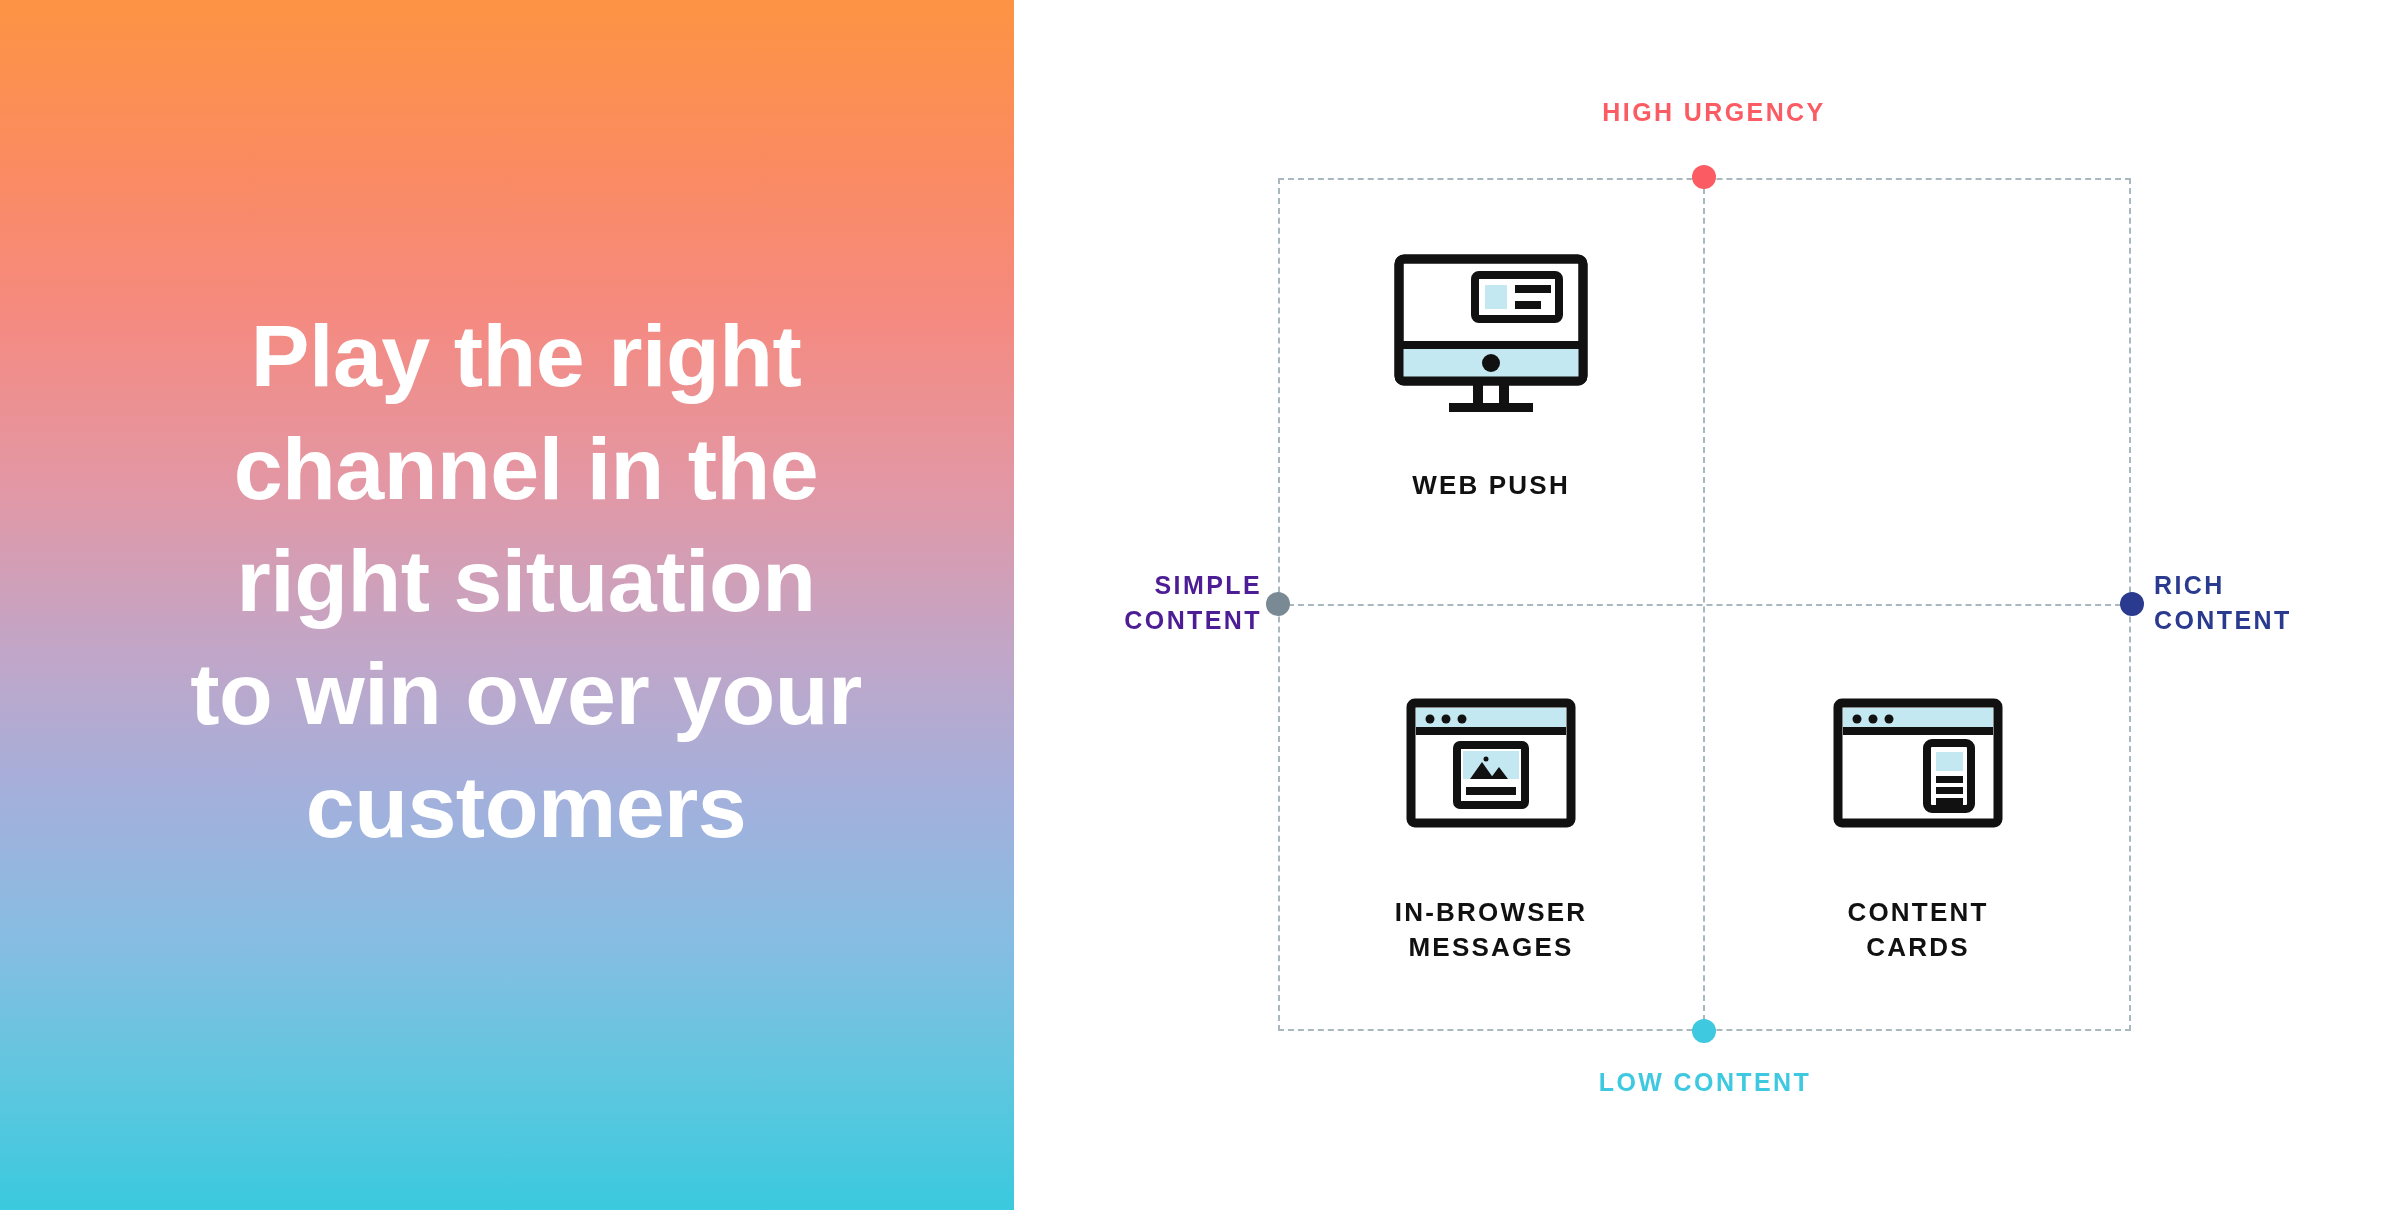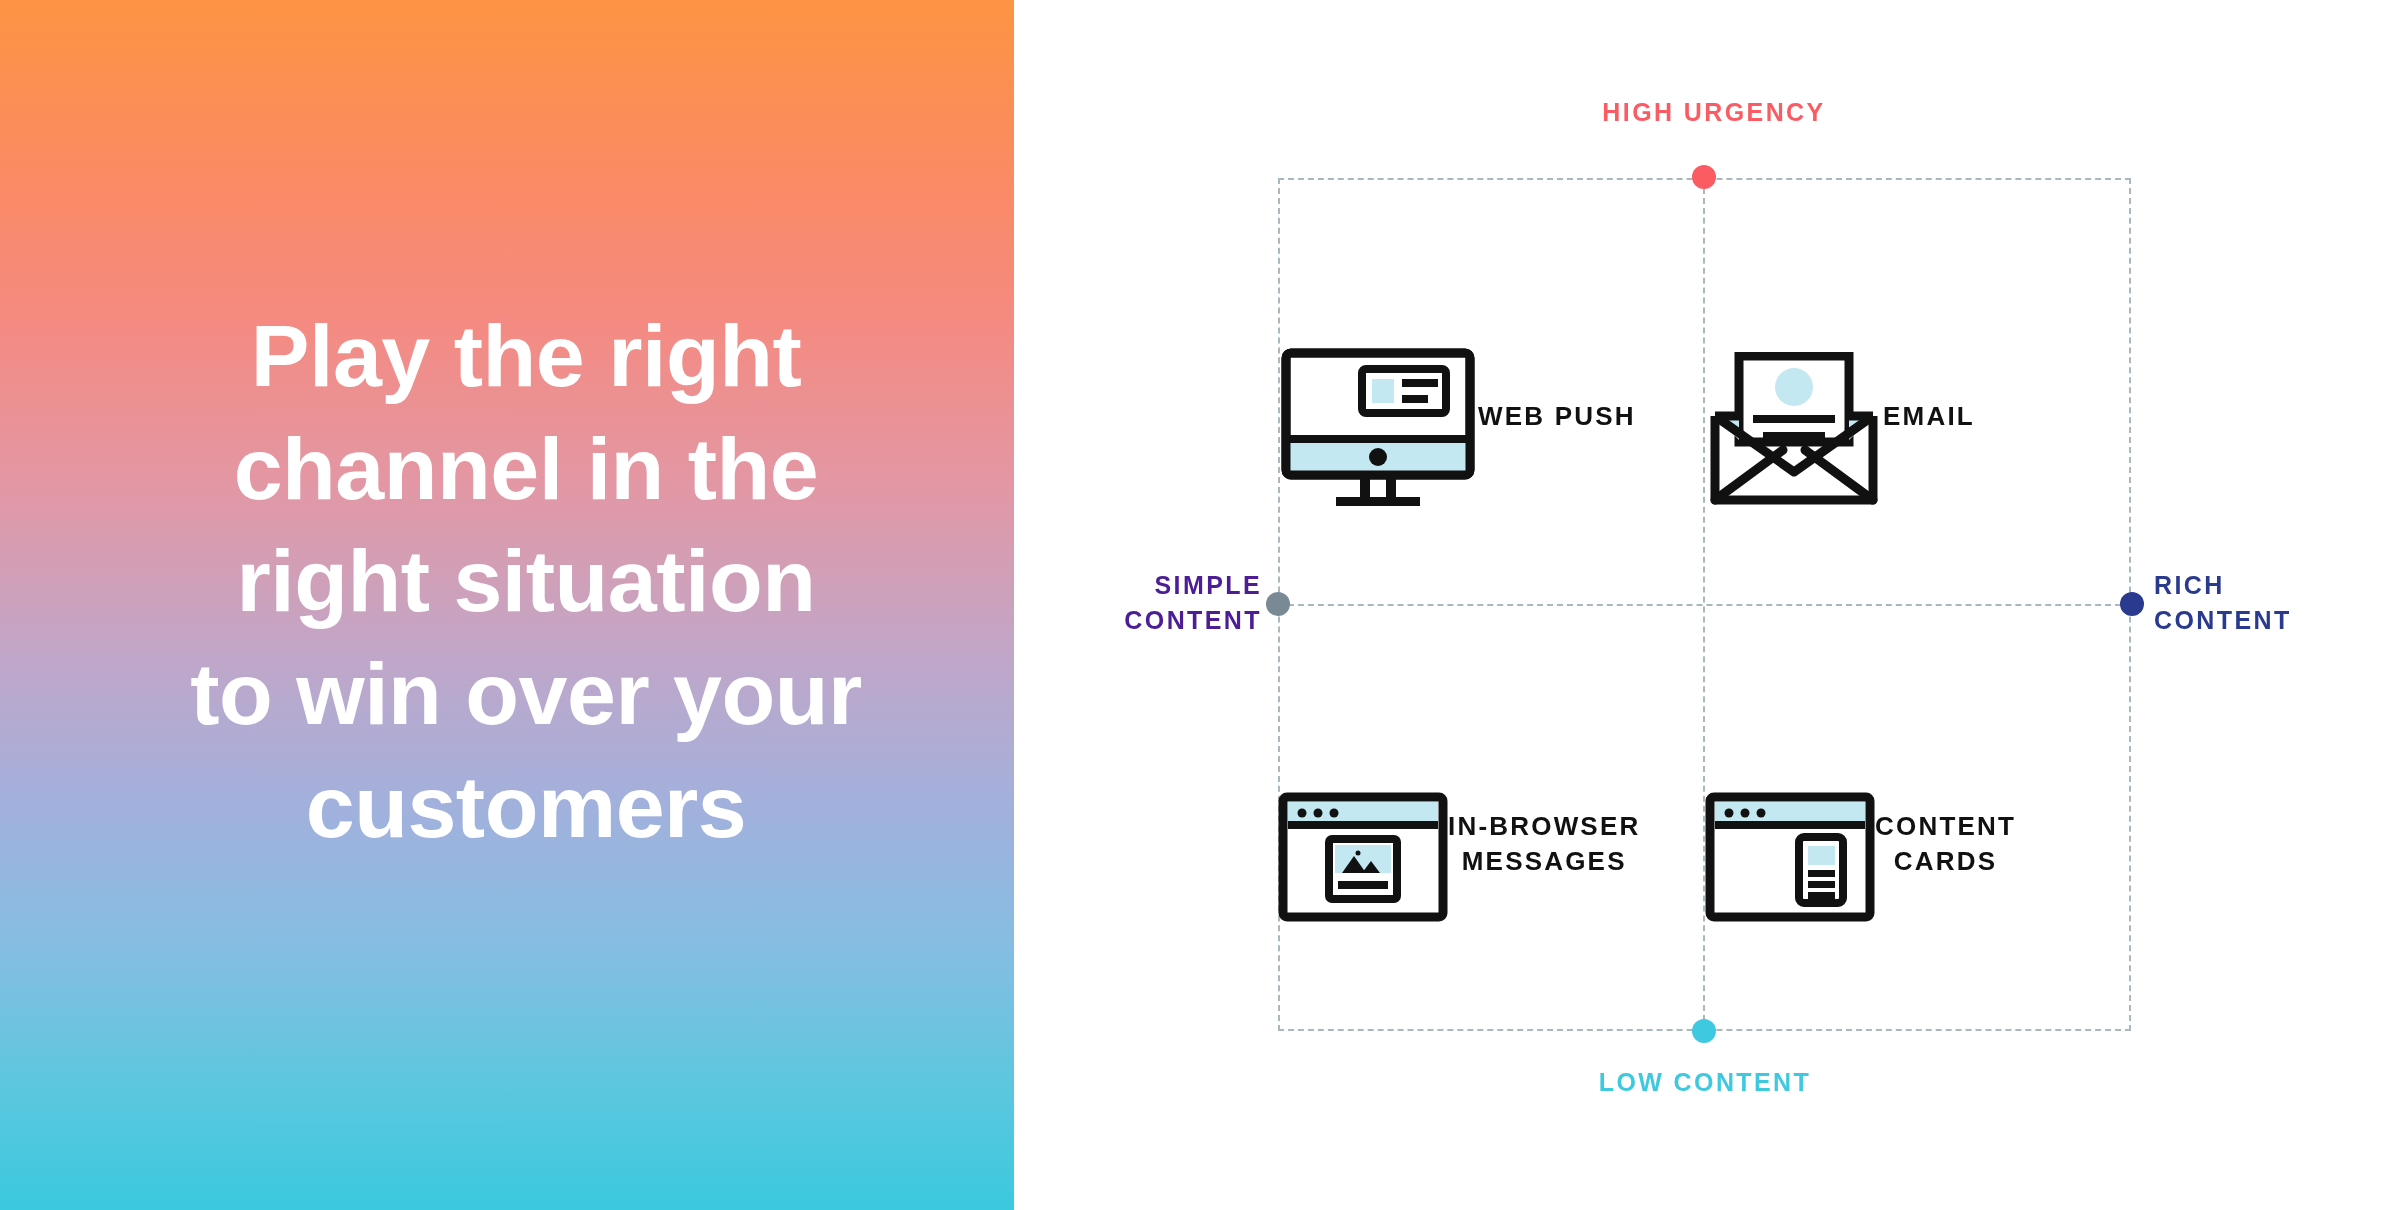--- a/index.html
+++ b/index.html
@@ -141,21 +141,21 @@
     text-align: left;
     color: #2A3B8F;
   }
 
   
   .cell {
     position: absolute;
     width: 426px;
     height: 426px;
     display: flex;
-    flex-direction: row;
+    flex-direction: column;
     align-items: center;
   }
   .cell-tl { left: 264px; top: 178px; }
   .cell-tr { left: 691px; top: 178px; }
   .cell-bl { left: 264px; top: 605px; }
   .cell-br { left: 691px; top: 605px; }
 
   .cell-icon {
     margin-top: 78px;
     height: 160px;
@@ -224,41 +224,20 @@
           <rect x="124" y="48" width="26" height="8" fill="#111111"></rect>
 
           <rect x="82" y="128" width="10" height="24" fill="#111111"></rect>
           <rect x="108" y="128" width="10" height="24" fill="#111111"></rect>
           <rect x="58" y="150" width="84" height="9" fill="#111111"></rect>
         </svg>
       </div>
       <div class="cell-label">WEB PUSH</div>
     </div>
 
-    <div class="cell cell-tr">
-      <div class="cell-icon">
-        <svg width="178" height="156" viewBox="0 0 178 156" fill="none" xmlns="http://www.w3.org/2000/svg">
-
-          <rect x="34" y="4" width="110" height="86" fill="#ffffff" stroke="#111111" stroke-width="9"></rect>
-          <circle cx="89" cy="35" r="19" fill="#C4E8F2"></circle>
-          <rect x="48" y="63" width="82" height="8" fill="#111111"></rect>
-          <rect x="58" y="80" width="62" height="8" fill="#111111"></rect>
-
-          <path d="M10 64 L34 64 L34 88 Z" fill="#C4E8F2"></path>
-          <path d="M168 64 L144 64 L144 88 Z" fill="#C4E8F2"></path>
-
-          <path d="M10 64 H34 M144 64 H168 M10 64 V148 H168 V64" fill="none" stroke="#111111" stroke-width="9" stroke-linejoin="round"></path>
-
-          <path d="M10 64 L89 120 L168 64" fill="none" stroke="#111111" stroke-width="9" stroke-linejoin="round"></path>
-          <path d="M10 148 L78 98" stroke="#111111" stroke-width="9" stroke-linecap="round"></path>
-          <path d="M168 148 L100 98" stroke="#111111" stroke-width="9" stroke-linecap="round"></path>
-        </svg>
-      </div>
-      <div class="cell-label">EMAIL</div>
-    </div>
 
     <div class="cell cell-bl">
       <div class="cell-icon">
         <svg width="170" height="130" viewBox="0 0 170 130" fill="none" xmlns="http://www.w3.org/2000/svg">
 
           <rect x="5" y="5" width="160" height="120" rx="4" fill="#ffffff" stroke="#111111" stroke-width="9"></rect>
 
           <path d="M10 10 H160 V32 H10 Z" fill="#C4E8F2"></path>
           <line x1="10" y1="33" x2="160" y2="33" stroke="#111111" stroke-width="8"></line>
           <circle cx="24" cy="21" r="4.5" fill="#111111"></circle>

